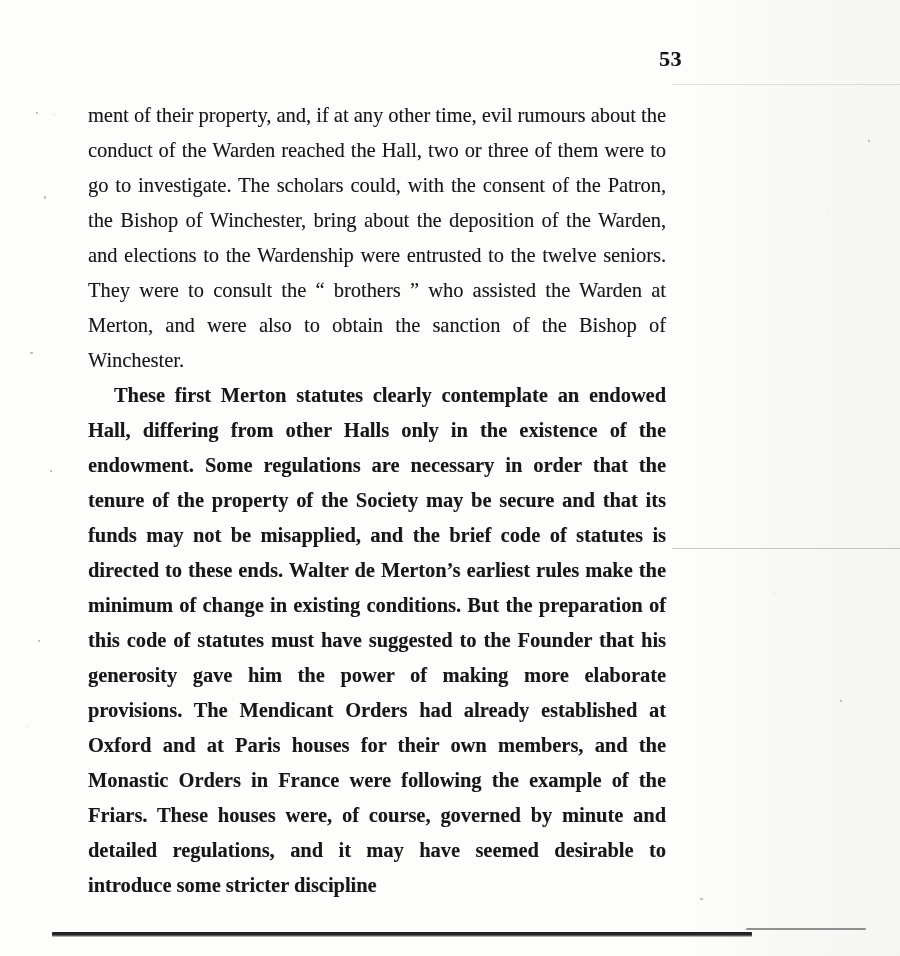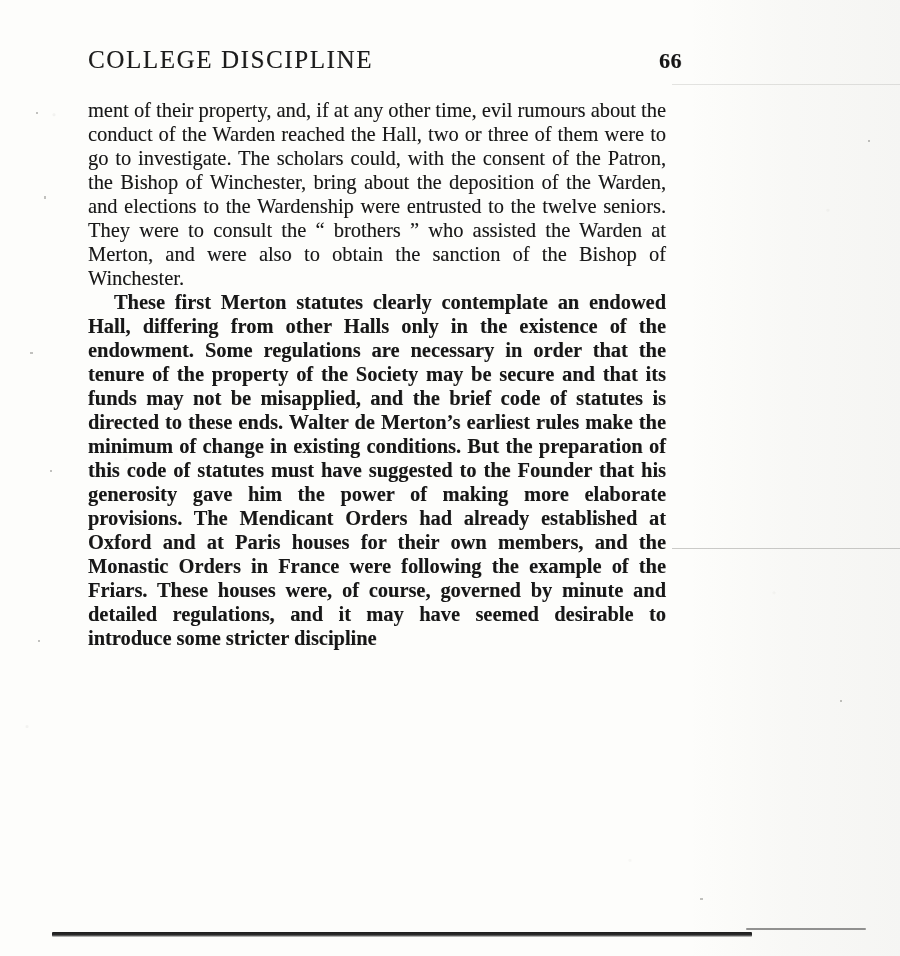--- a/index.html
+++ b/index.html
@@ -88,21 +88,21 @@
     padding-right: 108px;
     text-shadow: 0.4px 0.3px 0.5px rgba(60,60,60,0.4);
   }
   .body-text {
     position: absolute;
     top: 98px;
     left: 88px;
     width: 578px;
     color: #171717;
     font-size: 20.4px;
-    line-height: 24px;
+    line-height: 35px;
     text-align: justify;
     text-justify: inter-word;
     text-shadow: 0.35px 0.25px 0.5px rgba(70,70,70,0.40);
   }
   .body-text p {
     margin: 0;
     text-indent: 0;
   }
   .body-text p.indent {
     text-indent: 26px;
@@ -142,22 +142,21 @@
   <div class="edge-speck" style="left:36px; top:112px; width:2px; height:2px;"></div>
   <div class="edge-speck" style="left:44px; top:196px; width:2px; height:3px;"></div>
   <div class="edge-speck" style="left:30px; top:352px; width:3px; height:2px;"></div>
   <div class="edge-speck" style="left:50px; top:470px; width:2px; height:2px;"></div>
   <div class="edge-speck" style="left:38px; top:640px; width:2px; height:2px;"></div>
   <div class="edge-speck" style="left:868px; top:140px; width:2px; height:2px;"></div>
   <div class="edge-speck" style="left:840px; top:700px; width:2px; height:2px;"></div>
   <div class="edge-speck" style="left:700px; top:898px; width:3px; height:2px;"></div>
 
   <div class="header">
-    <div class="running-title">COLLEGE DISCIPLINE</div>
-    <div class="folio">66</div>
+    <div class="folio">53</div>
   </div>
 
   <div class="body-text">
     <p>ment of their property, and, if at any other time, evil rumours about the conduct of the Warden reached the Hall, two or three of them were to go to investigate. The scholars could, with the consent of the Patron, the Bishop of Winchester, bring about the deposition of the Warden, and elections to the Wardenship were entrusted to the twelve seniors. They were to consult the “ brothers ” who assisted the Warden at Merton, and were also to obtain the sanction of the Bishop of Winchester.</p>
     <p class="indent">These first Merton statutes clearly contemplate an endowed Hall, differing from other Halls only in the existence of the endowment. Some regulations are necessary in order that the tenure of the property of the Society may be secure and that its funds may not be misapplied, and the brief code of statutes is directed to these ends. Walter de Merton’s earliest rules make the minimum of change in existing conditions. But the preparation of this code of statutes must have suggested to the Founder that his generosity gave him the power of making more elaborate provisions. The Mendicant Orders had already established at Oxford and at Paris houses for their own members, and the Monastic Orders in France were following the example of the Friars. These houses were, of course, governed by minute and detailed regulations, and it may have seemed desirable to introduce some stricter discipline</p>
   </div>
 
   <div class="footer-rule"></div>
   <div class="footer-rule thin"></div>
 

